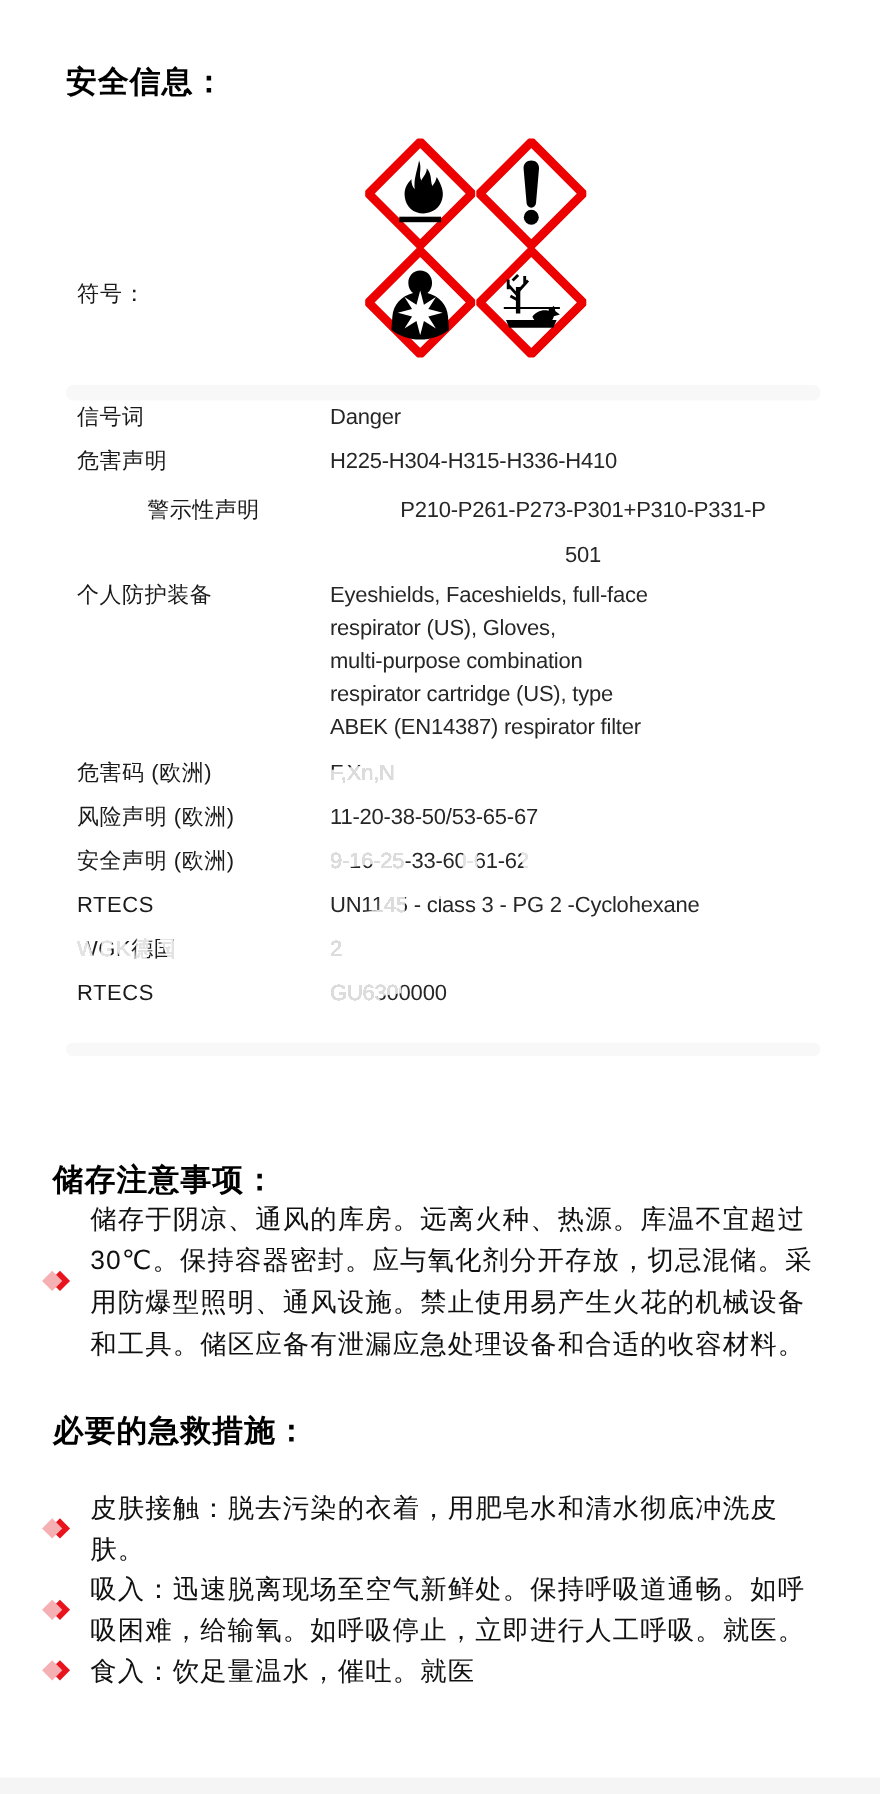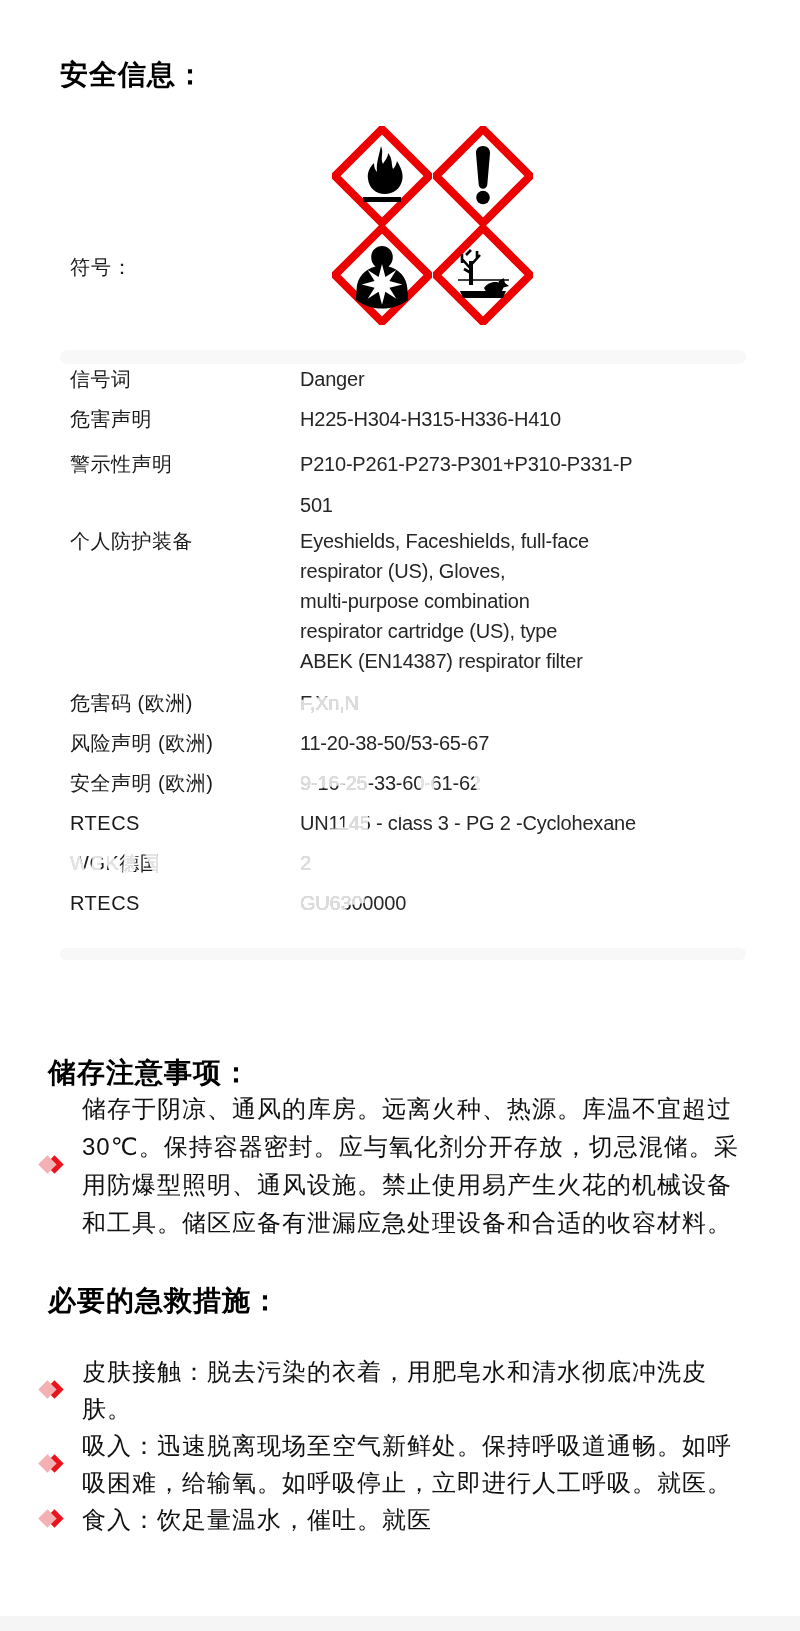--- a/index.html
+++ b/index.html
@@ -24,21 +24,21 @@
   .info-table{width:690px;}
   .trow{display:flex;align-items:flex-start;margin-bottom:10px;}
   .trow .lbl{
     width:230px;flex:0 0 230px;font-size:20px;color:#1a1a1a;
     line-height:30px;letter-spacing:0.5px;
   }
   .trow .val{
     flex:1;font-size:20px;color:#262626;line-height:30px;
     white-space:pre-line;letter-spacing:-0.2px;
   }
-  .trow.gapline{margin-bottom:0;}
+  .trow.gapline{margin-bottom:0;text-align:center;}
   .trow.gapline .val,.trow.gapline .lbl{line-height:41px;}
   .trow.multiline{margin-bottom:12px;}
 
   
   .band{background:#f8f8f8;border-radius:7px;}
 
   
   .blist{width:714px;}
   .bitem{display:flex;align-items:center;}
   .bullet-wrap{flex:0 0 40px;position:relative;height:38px;}

